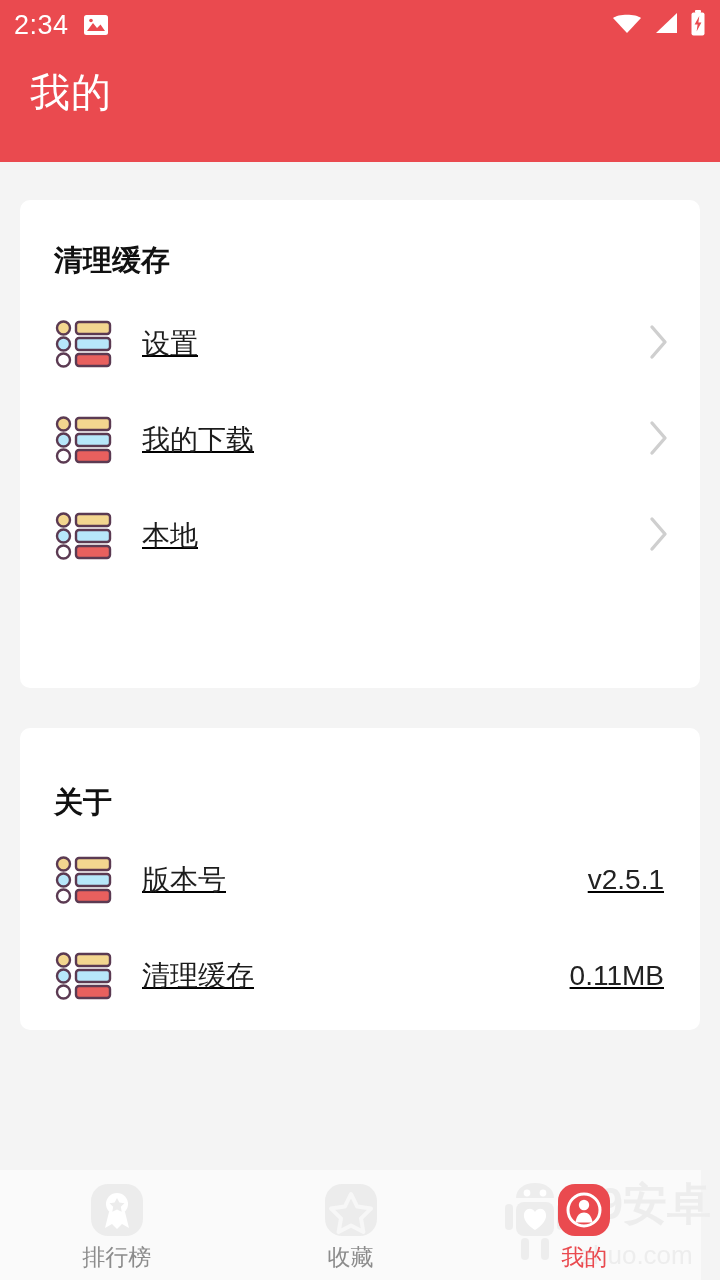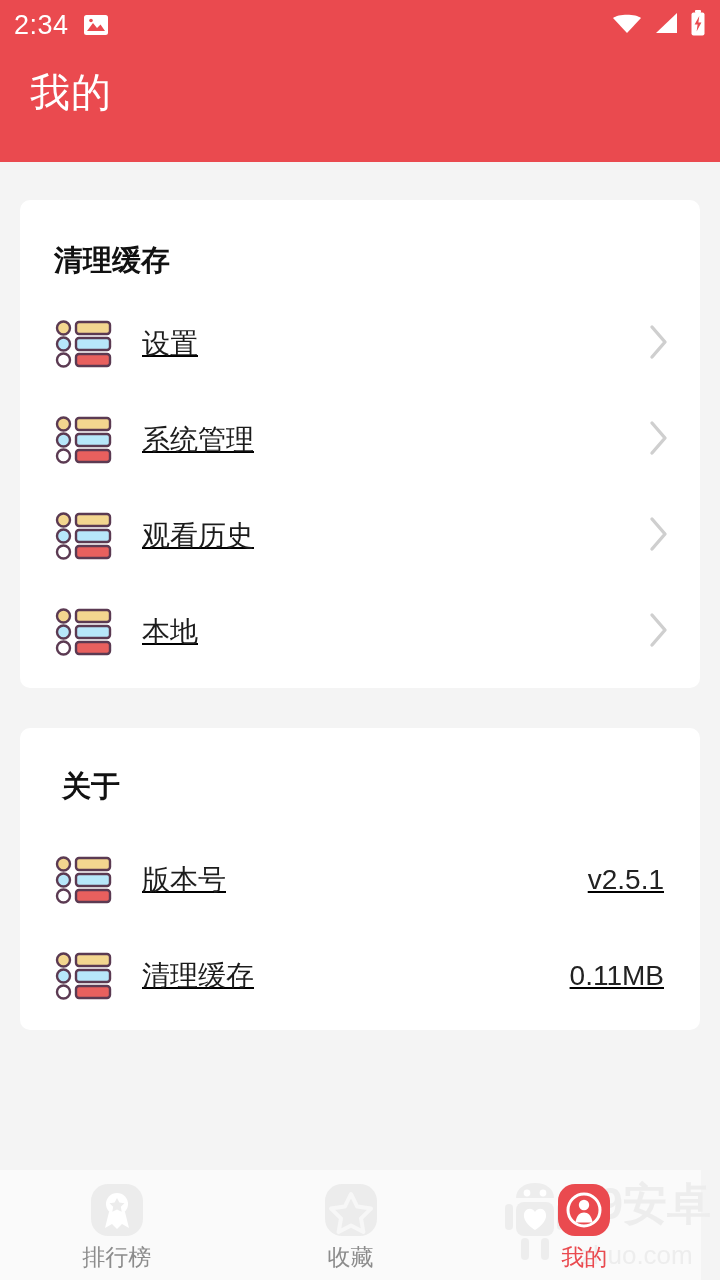--- a/index.html
+++ b/index.html
@@ -39,21 +39,21 @@
     background:#ffffff; border-radius:10px;
   }
   #card-system { top:200px; height:488px; }
   #card-about  { top:728px; height:302px; }
 
   .card-title {
     position:absolute; left:34px;
     font-size:29px; font-weight:bold; color:#111111; line-height:1;
   }
   #card-system .card-title { top:46px; }
-  #card-about  .card-title { top:44px;margin-left:8px; }
+  #card-about  .card-title { top:60px; }
 
   .rows { position:absolute; left:0; width:680px;text-decoration:underline; }
   #card-system .rows { top:96px; }
   #card-about  .rows { top:104px; }
 
   .row {
     position:relative; display:flex; align-items:center;
     height:96px; padding:0 30px 0 34px;
   }
   .row-label {
@@ -170,48 +170,28 @@
             <g stroke="#5b3a52" stroke-width="2.4">
               <circle cx="9.5" cy="15" r="6.5" fill="#f3d68f"></circle>
               <rect x="22" y="9" width="34" height="12" rx="3" fill="#f3d68f"></rect>
               <circle cx="9.5" cy="31" r="6.5" fill="#b7e7fa"></circle>
               <rect x="22" y="25" width="34" height="12" rx="3" fill="#b7e7fa"></rect>
               <circle cx="9.5" cy="47" r="6.5" fill="#ffffff"></circle>
               <rect x="22" y="41" width="34" height="12" rx="3" fill="#e8605e"></rect>
             </g>
           </svg>
         </span>
-        <span class="row-label">系统管理</span>
+        <span class="row-label">我的下载</span>
         <span class="chev">
           <svg width="22" height="38" viewBox="0 0 22 38">
             <path d="M4 4 L17 19 L4 34" fill="none" stroke="#cfcfcf" stroke-width="3.4" stroke-linecap="round" stroke-linejoin="round"></path>
           </svg>
         </span>
       </div>
 
-      <div class="row">
-        <span class="list-icon-wrap">
-          <svg class="list-icon" width="62" height="62" viewBox="0 0 62 62">
-            <g stroke="#5b3a52" stroke-width="2.4">
-              <circle cx="9.5" cy="15" r="6.5" fill="#f3d68f"></circle>
-              <rect x="22" y="9" width="34" height="12" rx="3" fill="#f3d68f"></rect>
-              <circle cx="9.5" cy="31" r="6.5" fill="#b7e7fa"></circle>
-              <rect x="22" y="25" width="34" height="12" rx="3" fill="#b7e7fa"></rect>
-              <circle cx="9.5" cy="47" r="6.5" fill="#ffffff"></circle>
-              <rect x="22" y="41" width="34" height="12" rx="3" fill="#e8605e"></rect>
-            </g>
-          </svg>
-        </span>
-        <span class="row-label">观看历史</span>
-        <span class="chev">
-          <svg width="22" height="38" viewBox="0 0 22 38">
-            <path d="M4 4 L17 19 L4 34" fill="none" stroke="#cfcfcf" stroke-width="3.4" stroke-linecap="round" stroke-linejoin="round"></path>
-          </svg>
-        </span>
-      </div>
 
       <div class="row">
         <span class="list-icon-wrap">
           <svg class="list-icon" width="62" height="62" viewBox="0 0 62 62">
             <g stroke="#5b3a52" stroke-width="2.4">
               <circle cx="9.5" cy="15" r="6.5" fill="#f3d68f"></circle>
               <rect x="22" y="9" width="34" height="12" rx="3" fill="#f3d68f"></rect>
               <circle cx="9.5" cy="31" r="6.5" fill="#b7e7fa"></circle>
               <rect x="22" y="25" width="34" height="12" rx="3" fill="#b7e7fa"></rect>
               <circle cx="9.5" cy="47" r="6.5" fill="#ffffff"></circle>

